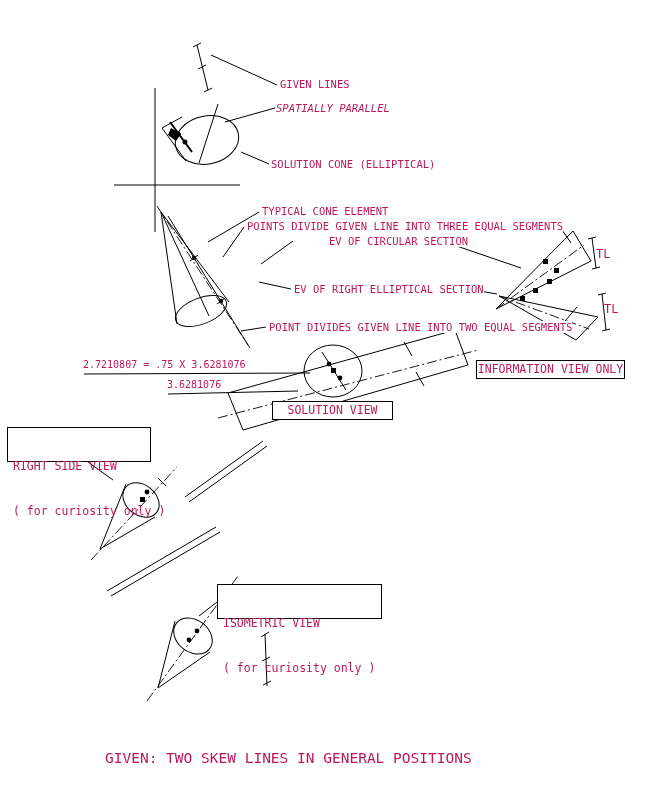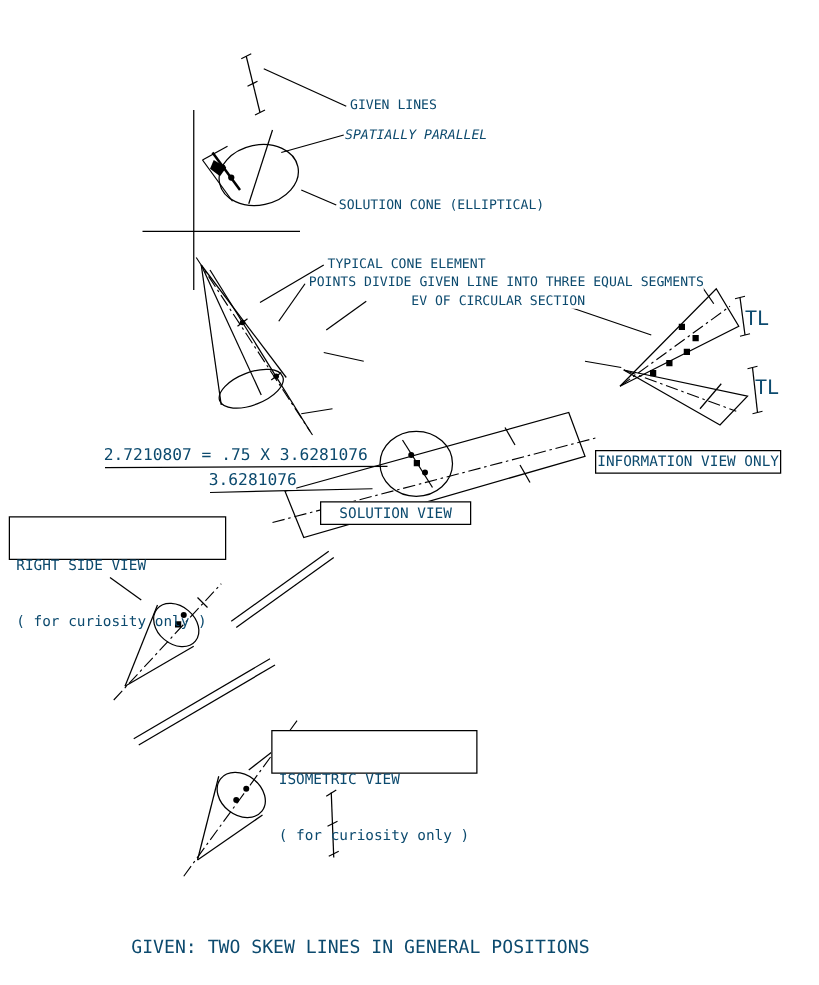--- a/index.html
+++ b/index.html
@@ -1,29 +1,29 @@
 <!DOCTYPE html>
 <html><head>
 <meta charset="utf-8">
 <style>
   * { margin:0; padding:0; box-sizing:border-box; }
   html,body { background:#ffffff; }
   #sheet {
     position:relative; width:655px; height:788px; background:#ffffff;
-    font-family:"DejaVu Sans Mono","Liberation Mono",monospace; color:#0c4a6e;
+    font-family:"DejaVu Sans Mono","Liberation Mono",monospace; color:#be185d;
     overflow:hidden;
   }
   #sheet svg { position:absolute; left:0; top:0; }
   .ln  { stroke:#000; stroke-width:1; fill:none; }
   .ln2 { stroke:#000; stroke-width:2; fill:none; }
   .cl  { stroke:#000; stroke-width:0.9; fill:none; stroke-dasharray:10 3 2 3; }
   .fl  { fill:#000; stroke:none; }
   .ann { position:absolute; font-size:10.5px; white-space:pre; background:#fff; line-height:12px; }
-  .dim { position:absolute; font-size:13px; white-space:pre; background:#fff; line-height:14px; }
-  .tl  { position:absolute; font-size:16px; line-height:11px; }
+  .dim { position:absolute; font-size:10px; white-space:pre; background:#fff; line-height:14px; }
+  .tl  { position:absolute; font-size:12px; line-height:11px; }
   .vbox {
     position:absolute; border:1px solid #000; background:#fff;
     font-size:11.5px; line-height:15px; padding:1px 5px; white-space:pre;
   }
   .vbox.center { display:flex; align-items:center; justify-content:center; padding:0 4px; }
   .footer {
     position:absolute; left:105px; top:706px;
     font-size:14.5px; line-height:21px; white-space:pre;
   }
 </style>
@@ -149,35 +149,37 @@
       <line class="ln" x1="217" y1="602" x2="199" y2="616"></line>
     </g>
   </svg>
 
   <div class="ann" style="left:280px; top:78px;">GIVEN LINES</div>
   <div class="ann" style="left:276px; top:102px;font-style:italic;">SPATIALLY PARALLEL</div>
   <div class="ann" style="left:271px; top:158px;">SOLUTION CONE (ELLIPTICAL)</div>
   <div class="ann" style="left:262px; top:205px;">TYPICAL CONE ELEMENT</div>
   <div class="ann" style="left:247px; top:220px;">POINTS DIVIDE GIVEN LINE INTO THREE EQUAL SEGMENTS</div>
   <div class="ann" style="left:296px; top:235px;margin-left:33px;">EV OF CIRCULAR SECTION</div>
+  <div class="ann" style="left:294px; top:283px;">EV OF RIGHT ELLIPTICAL SECTION</div>
+  <div class="ann" style="left:269px; top:321px;">POINT DIVIDES GIVEN LINE INTO TWO EQUAL SEGMENTS</div>
   <div class="tl" style="left:596px; top:249px;">TL</div>
   <div class="tl" style="left:604px; top:304px;">TL</div>
 
   <div class="dim" style="left:83px;  top:358px;">2.7210807 = .75 X 3.6281076</div>
   <div class="dim" style="left:167px; top:378px;">3.6281076</div>
 
   <div class="vbox center" style="left:476px; top:360px; width:149px; height:19px;">
     <span>INFORMATION VIEW ONLY</span>
   </div>
 
-  <div class="vbox center" style="left:256px; top:401px; width:121px; height:19px;">
+  <div class="vbox center" style="left:272px; top:401px; width:121px; height:19px;">
     <span>SOLUTION VIEW</span>
   </div>
 
-  <div class="vbox" style="left:7px; top:413px; width:174px; height:35px;">
+  <div class="vbox" style="left:7px; top:427px; width:144px; height:35px;">
     <div>RIGHT SIDE VIEW</div>
     <div>( for curiosity only )</div>
   </div>
 
   <div class="vbox" style="left:217px; top:584px; width:165px; height:35px;">
     <div>ISOMETRIC VIEW</div>
     <div>( for curiosity only )</div>
   </div>
 
   <div class="footer">

